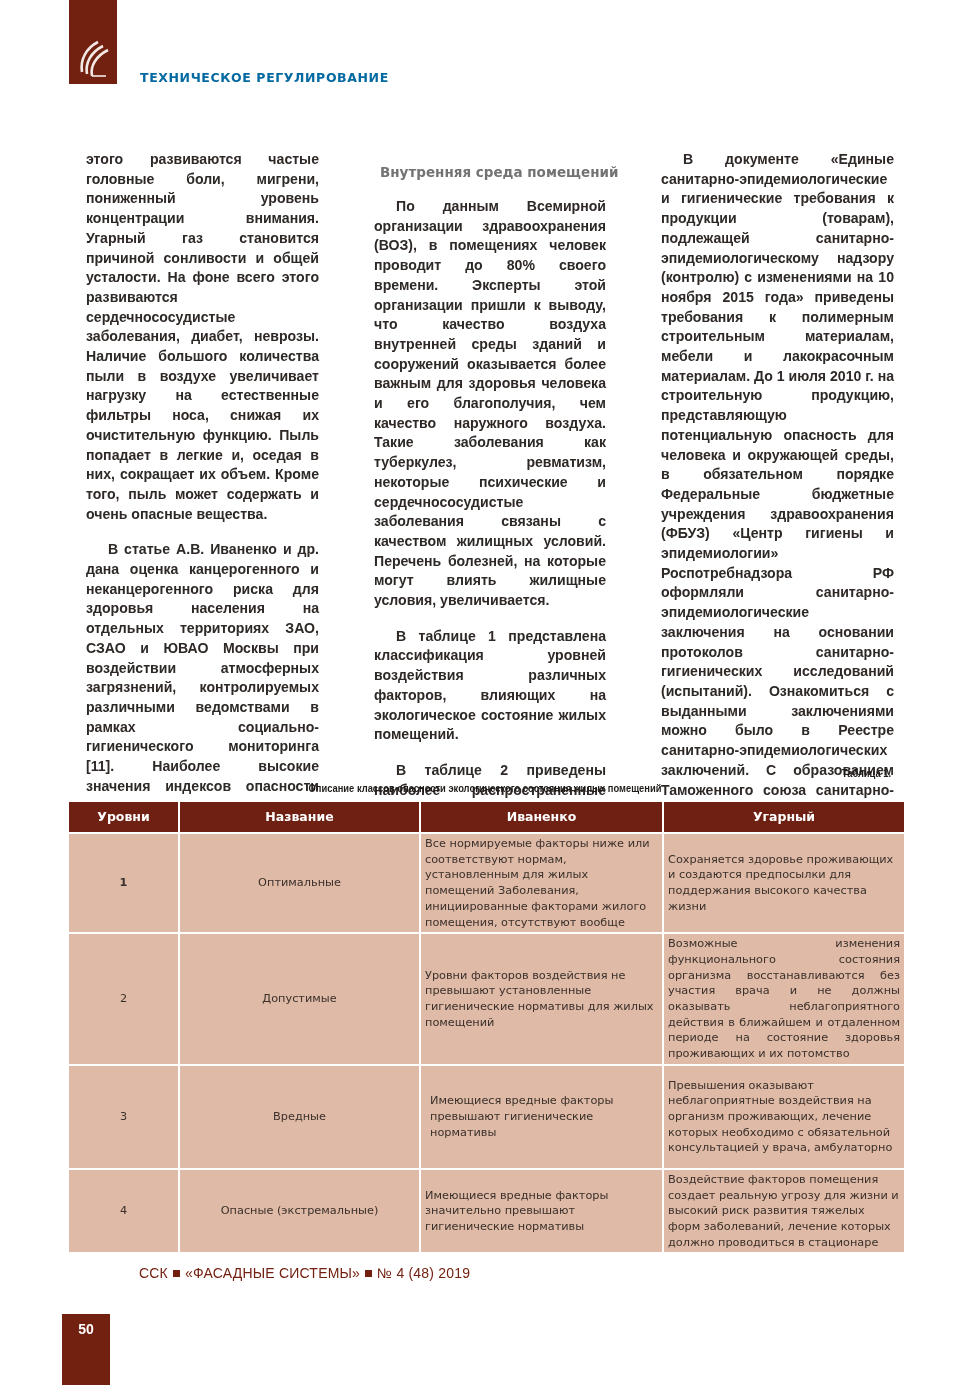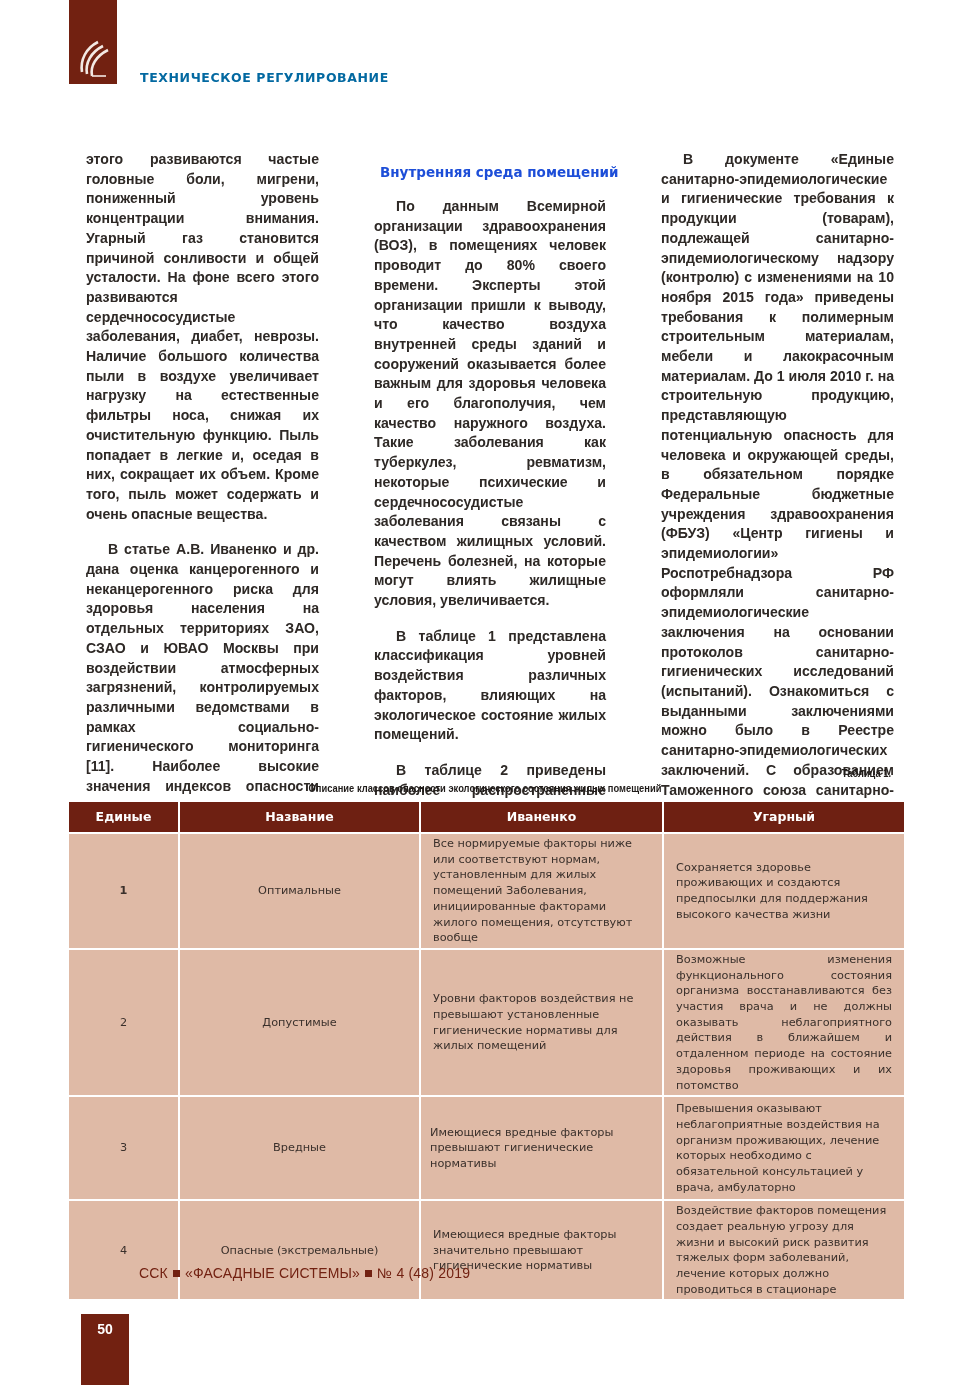--- a/index.html
+++ b/index.html
@@ -24,21 +24,21 @@
       text-align: justify; color: #2e2926;
     }
     .col p { margin: 16px; font-weight: bold; }
     .col p.indent { text-indent: 22px; }
     .col1 { left: 70px; width: 265px; }
     .col2 { left: 358px; width: 264px; }
     .col3 { left: 645px; width: 265px; }
     .subhead {
       position: relative; margin: 30px 0 14px 0; padding-left: 22px;
       font-family: "DejaVu Sans", sans-serif; font-weight: bold; font-size: 13.5px;
-      line-height: 17px; color: #1d4ed8;
+      line-height: 17px; color: #737373;
     }
     .subhead .bar {
       position: absolute; left: -2px; top: 17px; width: 80px; height: 10px;
       background: #b8cad6; z-index: -1;
     }
     .table-label {
       position: absolute; right: 89px; top: 767px;
       font-family: "Liberation Sans Narrow", "Liberation Sans", sans-serif; font-weight: bold;
       font-size: 11px; color: #1f1b19; transform: scaleX(0.85); transform-origin: right;
     }
@@ -51,28 +51,28 @@
       position: absolute; left: 67px; top: 800px; width: 837px;
       border-collapse: collapse; table-layout: fixed;
       font-family: "DejaVu Sans", sans-serif; font-size: 11.3px; line-height: 15.7px;
     }
     table.data th {
       background: #6e2012; color: #ffffff; font-weight: bold; font-size: 12.5px;
       height: 30px; border: 2px solid #ffffff; padding: 0; text-align: center;
     }
     table.data td {
       background: #dfbaa6; color: #3a302b; border: 2px solid #ffffff;
-      padding: 2px 12px; vertical-align: middle;
+      padding: 2px 4px; vertical-align: middle;
     }
     table.data td.c { text-align: center; }
     table.data td.num { font-weight: normal; }
     table.data td.num.bold { font-weight: bold; }
     table.data td.just { text-align: justify; text-align-last: left; }
     .footer-bar {
-      position: absolute; left: 81px; top: 1314px; width: 48px; height: 71px;
+      position: absolute; left: 62px; top: 1314px; width: 48px; height: 71px;
       background: #722111;
     }
     .page-num {
       position: absolute; left: 0; top: 7px; width: 48px; text-align: center;
       font-family: "Liberation Sans", sans-serif; font-weight: bold; font-size: 14px; color: #ffffff;
     }
     .footer-text {
       position: absolute; left: 139px; top: 1265px; font-size: 14px; color: #722111;
       font-family: "Liberation Sans", sans-serif; letter-spacing: 0.2px;
     }
@@ -118,21 +118,21 @@
 
 <table class="data">
   <colgroup>
     <col style="width:111px">
       <col style="width:241px">
       <col style="width:243px">
       <col style="width:242px">
   </colgroup>
   <thead>
     <tr>
-      <th>Единые</th>
+      <th>Уровни</th>
       <th>Название</th>
       <th>Иваненко</th>
       <th>Угарный</th>
     </tr>
   </thead>
   <tbody>
     <tr style="height:99px">
       <td class="c num bold">1</td>
       <td class="c">Оптимальные</td>
       <td>Все нормируемые факторы ниже или соответствуют нормам, установленным для жилых помещений Заболевания, инициированные факторами жилого помещения, отсутствуют вообще</td>

